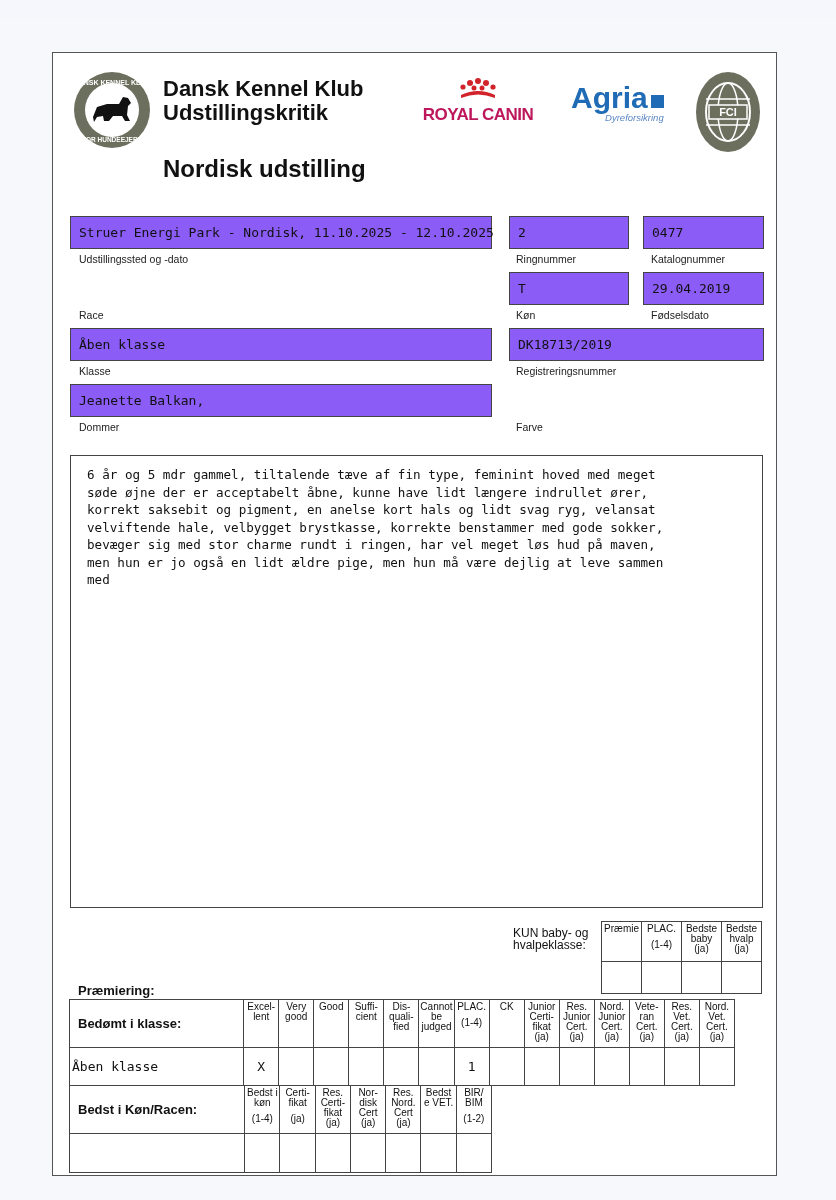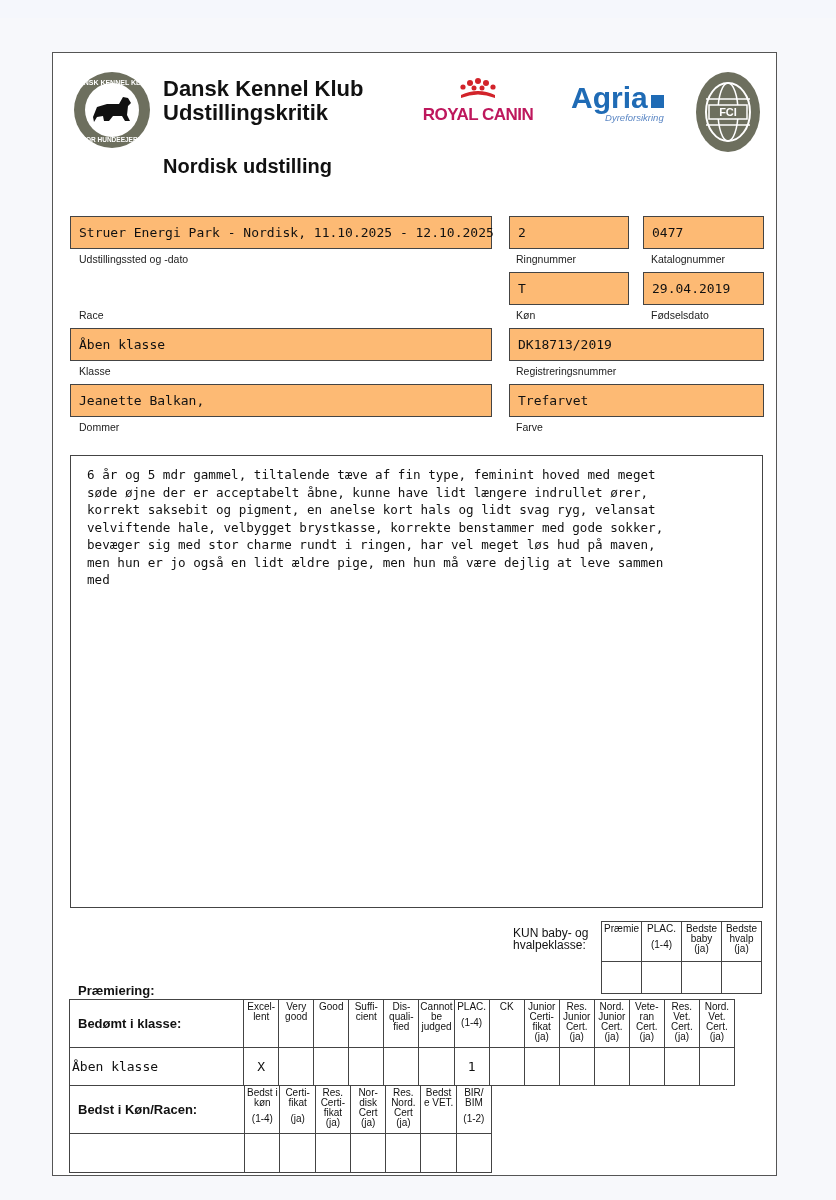--- a/index.html
+++ b/index.html
@@ -1,23 +1,23 @@
 <!DOCTYPE html>
 <html><head>
 <meta charset="utf-8">
 <style>
   html,body{margin:0;padding:0;}
   body{width:836px;height:1200px;background:#f7f8fb;position:relative;overflow:hidden;font-family:"Liberation Sans",sans-serif;color:#111;}
   .topbar{position:absolute;left:0;top:0;width:836px;height:18px;background:#f5f7fc;}
   .page{position:absolute;left:52px;top:52px;width:725px;height:1124px;background:#fff;border:1px solid #555;box-sizing:border-box;}
   .abs{position:absolute;}
-  .box{position:absolute;border:1px solid #444;box-sizing:border-box;background:#fdba74;font-family:"DejaVu Sans Mono",monospace;font-size:13px;padding:0 0 0 8px;display:flex;align-items:center;white-space:nowrap;overflow:visible;}
+  .box{position:absolute;border:1px solid #444;box-sizing:border-box;background:#8b5cf6;font-family:"DejaVu Sans Mono",monospace;font-size:13px;padding:0 0 0 8px;display:flex;align-items:center;white-space:nowrap;overflow:visible;}
   .lbl{position:absolute;font-size:10.5px;color:#222;}
   .title1{position:absolute;left:110px;top:24px;font-weight:bold;font-size:22px;line-height:24px;}
-  .title2{position:absolute;left:110px;top:102px;font-weight:bold;font-size:20px;}
+  .title2{position:absolute;left:110px;top:102px;font-weight:bold;font-size:24px;}
   .critique{position:absolute;left:17px;top:402px;width:693px;height:453px;border:1px solid #444;box-sizing:border-box;padding:10px 16px;font-family:"DejaVu Sans Mono",monospace;font-size:12.6px;line-height:17.5px;white-space:pre-wrap;}
   table{border-collapse:collapse;position:absolute;}
   td{border:1px solid #444;font-size:10px;text-align:center;vertical-align:top;line-height:10px;padding:2px 1px;box-sizing:border-box;}
   .big{font-weight:bold;font-size:13px;text-align:left;vertical-align:middle;padding-left:8px;}
   .val{font-family:"DejaVu Sans Mono",monospace;font-size:13px;vertical-align:middle;}
   .sub{display:block;margin-top:6px;}
 </style>
 </head>
 <body>
 
@@ -83,21 +83,20 @@
   <div class="box" style="left:590px;top:219px;width:121px;height:33px">29.04.2019</div>
   <div class="lbl" style="left:598px;top:256px">Fødselsdato</div>
 
   <div class="box" style="left:17px;top:275px;width:422px;height:33px">Åben klasse</div>
   <div class="lbl" style="left:26px;top:312px">Klasse</div>
   <div class="box" style="left:456px;top:275px;width:255px;height:33px">DK18713/2019</div>
   <div class="lbl" style="left:463px;top:312px">Registreringsnummer</div>
 
   <div class="box" style="left:17px;top:331px;width:422px;height:33px">Jeanette Balkan,</div>
   <div class="lbl" style="left:26px;top:368px">Dommer</div>
-  <div class="box" style="left:456px;top:331px;width:255px;height:33px">Trefarvet</div>
   <div class="lbl" style="left:463px;top:368px">Farve</div>
 
   <div class="critique">6 år og 5 mdr gammel, tiltalende tæve af fin type, feminint hoved med meget
 søde øjne der er acceptabelt åbne, kunne have lidt længere indrullet ører,
 korrekt saksebit og pigment, en anelse kort hals og lidt svag ryg, velansat
 velviftende hale, velbygget brystkasse, korrekte benstammer med gode sokker,
 bevæger sig med stor charme rundt i ringen, har vel meget løs hud på maven,
 men hun er jo også en lidt ældre pige, men hun må være dejlig at leve sammen
 med</div>
 

